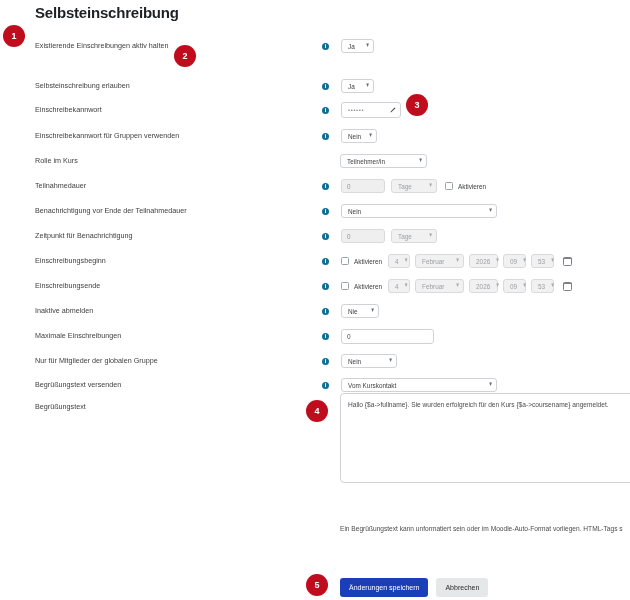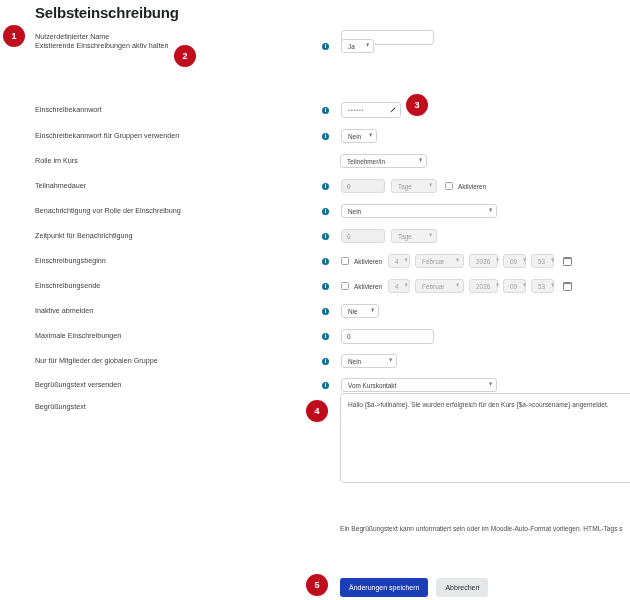--- a/index.html
+++ b/index.html
@@ -136,39 +136,42 @@
     box-shadow:0 0 0 .5px rgba(0,0,0,.04);
   }
 </style>
 </head>
 <body>
 
 <div class="page">
 
   <div class="page-title">Selbsteinschreibung</div>
 
-  <div class="row" style="top:27px;">
-    <div class="label">Nutzerdefinierter Name</div>
-    <div class="ctrl">
-      <span class="info ghost"></span>
-      <input class="txt" style="width: 93px;" value="">
-    </div>
-  </div>
 
   <div class="row" style="top:36px;">
     <div class="label">Existierende Einschreibungen aktiv halten</div>
     <div class="ctrl">
       <span class="info"></span>
       <div class="sel" style="width:33px;">
         <span class="v">Ja</span>
         <span class="ar">▾</span>
       </div>
     </div>
   </div>
 
+  <div class="row" style="top:76px;">
+    <div class="label">Selbsteinschreibung erlauben</div>
+    <div class="ctrl">
+      <span class="info"></span>
+      <div class="sel" style="width:33px;">
+        <span class="v">Ja</span>
+        <span class="ar">▾</span>
+      </div>
+    </div>
+  </div>
 
   <div class="row" style="top:100px;">
     <div class="label">Einschreibekannwort</div>
     <div class="ctrl">
       <span class="info"></span>
       <div class="pw">
         <span class="dots">••••••</span>
         <svg width="7" height="7" viewBox="0 0 16 16">
           <path d="M12.3 1.7a1.2 1.2 0 0 1 1.7 1.7l-8.3 8.3-2.3.6.6-2.3z" fill="#3c3c3c"></path>
         </svg>
@@ -208,21 +211,21 @@
         <span class="ar">▾</span>
       </div>
       <div class="cbwrap" style="margin-left:8px;">
         <span class="cb"></span>
         <span class="cbtxt">Aktivieren</span>
       </div>
     </div>
   </div>
 
   <div class="row" style="top:201px;">
-    <div class="label">Benachrichtigung vor Rolle der Einschreibung</div>
+    <div class="label">Benachrichtigung vor Ende der Teilnahmedauer</div>
     <div class="ctrl">
       <span class="info"></span>
       <div class="sel" style="width:156px;">
         <span class="v">Nein</span>
         <span class="ar">▾</span>
       </div>
     </div>
   </div>
 
   <div class="row" style="top:226px;">

